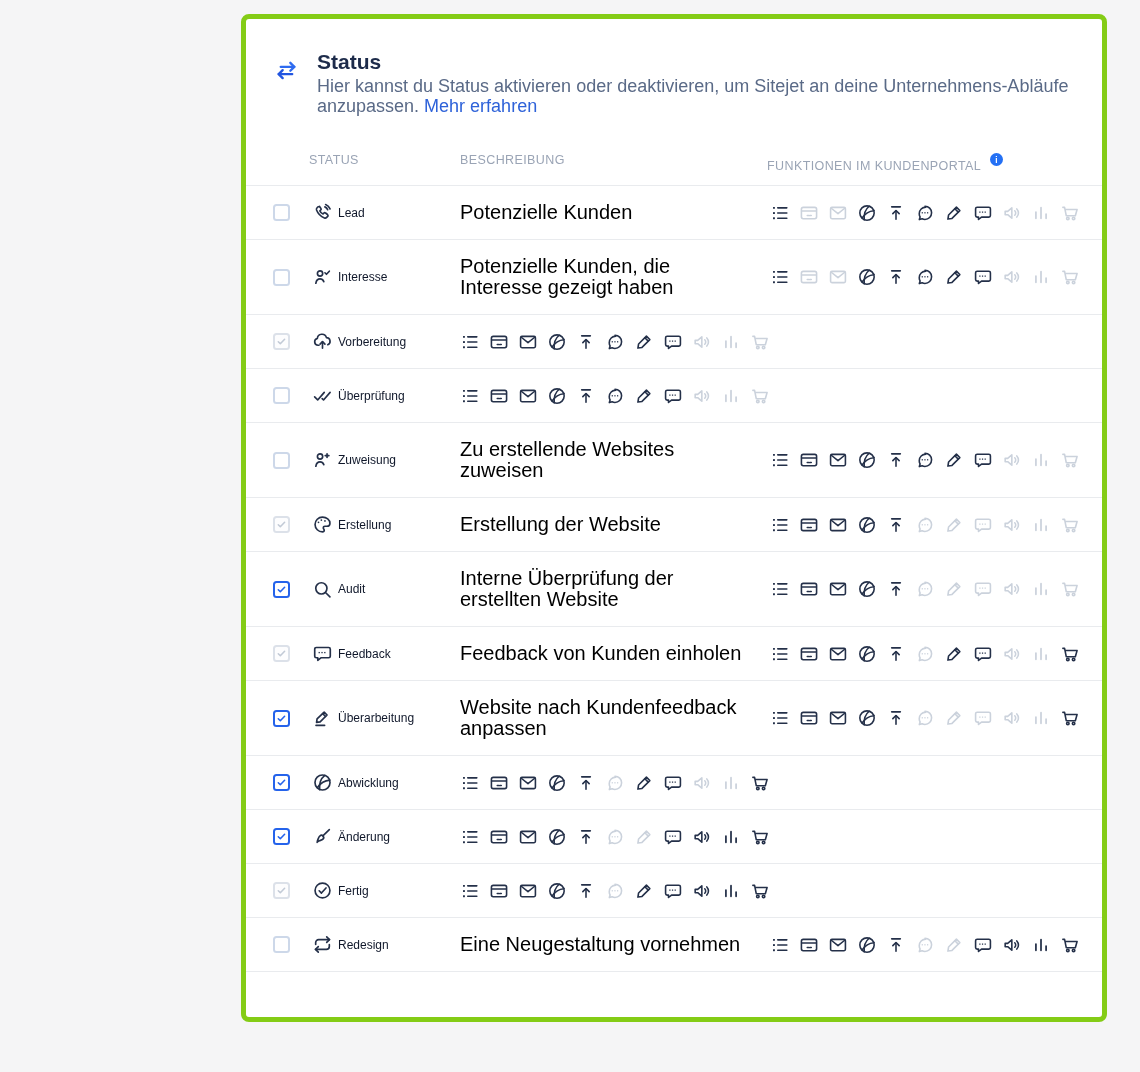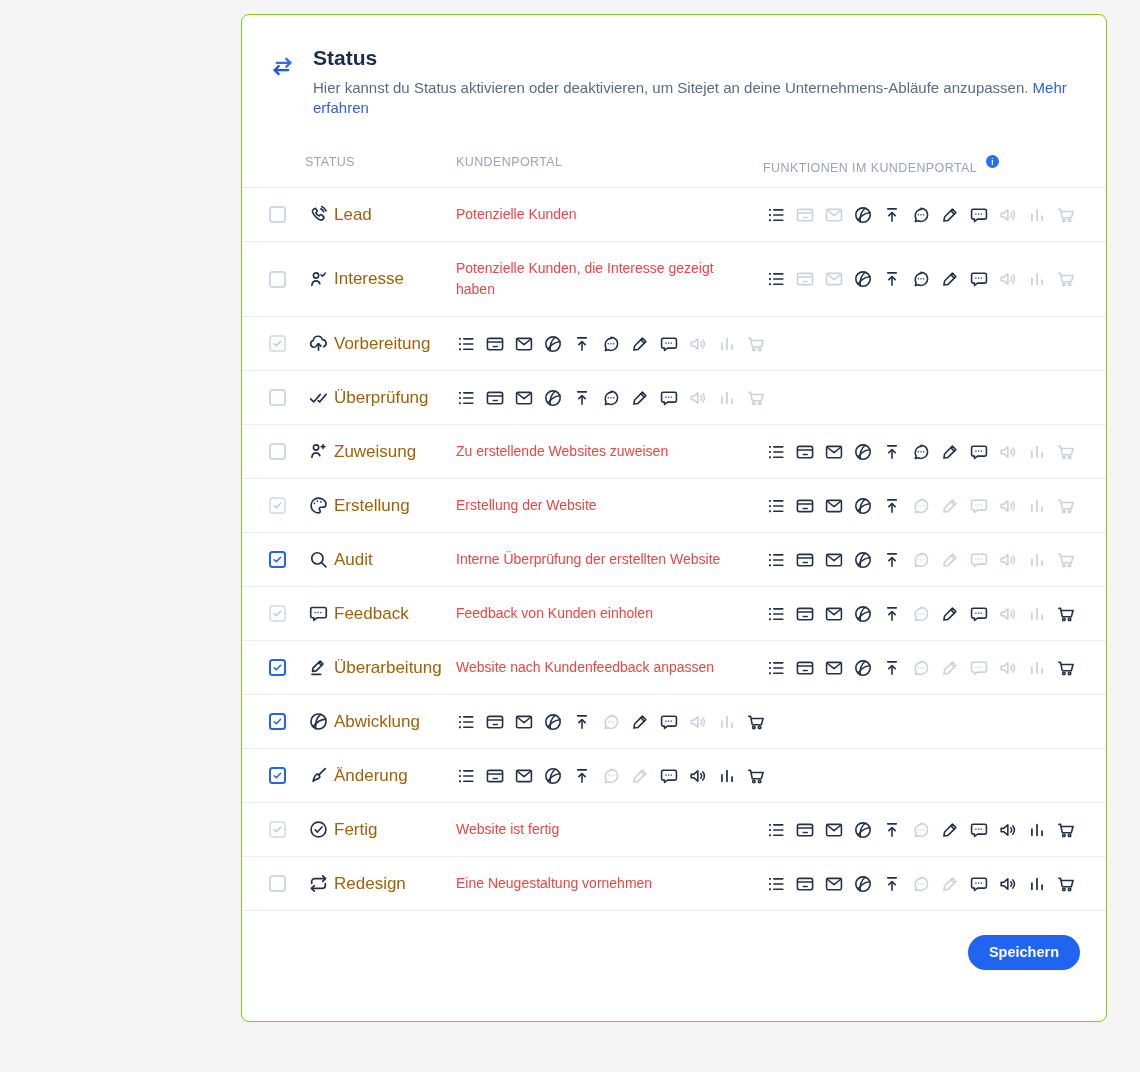--- a/index.html
+++ b/index.html
@@ -4,29 +4,29 @@
 <style>
   html,body{margin:0;padding:0}
   body{
     width:1140px;height:1072px;position:relative;overflow:hidden;
     background:#f5f5f6;
     font-family:"Liberation Sans",sans-serif;
     -webkit-font-smoothing:antialiased;
   }
   .card{
     position:absolute;left:241px;top:14px;width:866px;height:1008px;
-    background:#ffffff;border:1px solid #84cc16;border-radius:8px;
+    background:#ffffff;border:5px solid #84cc16;border-radius:8px;
     box-sizing:border-box;padding:0;
   }
   
   .card-header{display:flex;gap:17px;padding:30px 26px 0 27px;}
   .hicon{width:27px;height:27px;margin-top:9px;flex:0 0 27px;}
   .hicon svg{width:100%;height:100%;display:block}
   .title{font-size:21px;font-weight:bold;color:#1d2b4a;line-height:26px;}
-  .subtitle{font-size:15px;color:#5a6a87;margin-top:7px;line-height:20px;}
+  .subtitle{font-size:18px;color:#5a6a87;margin-top:1px;line-height:20px;}
   .link{color:#2e62d9;cursor:pointer;}
   
   .thead{
     position:relative;height:17px;margin-top:37px;padding-bottom:15px;
     border-bottom:1px solid #e9ebee;
   }
   .th{
     position:absolute;top:0;font-size:12.5px;color:#9aa4b5;
     letter-spacing:.4px;white-space:nowrap;
   }
@@ -50,22 +50,22 @@
     width:17px;height:17px;box-sizing:border-box;border:2px solid #cdd8e9;
     border-radius:3.5px;display:flex;align-items:center;justify-content:center;
     cursor:pointer;background:#fff;
   }
   .cb svg{width:11px;height:11px;display:none}
   .cb.checked{border-color:#2563eb;color:#2563eb}
   .cb.checked svg{display:block}
   .cb.checked.disabled{border-color:#dce1e9;color:#c2cad6;background:#fdfdfe;cursor:default}
   .sicon{width:21px;height:21px;color:#243049}
   .sicon svg{width:100%;height:100%;display:block}
-  .slabel{font-size:17px;color:#a16207}
-  .sdesc{font-size:14px;color:#ef4444;line-height:21px;padding-right:18px}
+  .slabel{font-size:12px;color:#0f172a}
+  .sdesc{font-size:20px;color:#000000;line-height:21px;padding-right:18px}
   .fns{display:flex;gap:9px;align-items:center}
   .fn{width:20px;height:20px;color:#243049;cursor:pointer}
   .fn svg{width:100%;height:100%;display:block}
   .fn.off{color:#cbd2dc}
   
   .footer{display:flex;justify-content:flex-end;padding:24px 26px 0 27px}
   .save-btn{
     background:#2064ef;color:#fff;font-weight:bold;font-size:14.5px;
     font-family:inherit;border:none;border-radius:18px;padding:9px 21px;
     cursor:pointer;line-height:17px;
@@ -90,21 +90,21 @@
         </svg>
       </span>
     <div>
       <div class="title">Status</div>
       <div class="subtitle"><span>Hier kannst du Status aktivieren oder deaktivieren, um Sitejet an deine Unternehmens-Abläufe anzupassen.</span> <span class="link">Mehr erfahren</span></div>
     </div>
   </div>
 
   <div class="thead">
     <div class="th th-status">STATUS</div>
-    <div class="th th-desc">KUNDENPORTAL</div>
+    <div class="th th-desc">BESCHREIBUNG</div>
     <div class="th th-fn"><span>FUNKTIONEN IM KUNDENPORTAL</span><span class="info"><svg viewBox="0 0 14 14">
             <circle cx="7" cy="7" r="7" fill="#2470f4"></circle>
             <text x="7" y="10.3" text-anchor="middle" font-size="9" font-weight="bold" fill="#ffffff" font-family="Liberation Sans, sans-serif">i</text>
           </svg></span></div>
   </div>
 
   <div>
       <div class="trow">
         <div class="cbcol">
           <span class="cb"></span>
@@ -1240,21 +1240,20 @@
             </svg>
           </span>
         </div>
         <span class="sicon">
           <svg viewBox="0 0 24 24" fill="none" stroke="currentColor" stroke-width="1.9" stroke-linecap="round" stroke-linejoin="round">
             <circle cx="12" cy="12" r="8.5"></circle>
             <path d="M8.2 12.3l2.6 2.6 5.2-5.8"></path>
           </svg>
         </span>
         <span class="slabel">Fertig</span>
-        <div class="sdesc">Website ist fertig</div>
         <div class="fns">
           <span class="fn">
             <svg viewBox="0 0 24 24" fill="none" stroke="currentColor" stroke-width="1.9" stroke-linecap="round" stroke-linejoin="round">
               <path d="M9.3 5.8h10.9M9.3 12h10.9M9.3 18.2h10.9"></path>
               <g fill="currentColor" stroke="none">
                 <rect x="3.6" y="4.7" width="2.3" height="2.3" rx="0.4"></rect>
                 <rect x="3.6" y="10.9" width="2.3" height="2.3" rx="0.4"></rect>
                 <rect x="3.6" y="17.1" width="2.3" height="2.3" rx="0.4"></rect>
               </g>
             </svg>
@@ -1431,17 +1430,14 @@
             <svg viewBox="0 0 24 24" fill="none" stroke="currentColor" stroke-width="1.9" stroke-linecap="round" stroke-linejoin="round">
               <path d="M3.4 5.2h2.1l2 10h10.9l2.1-7.4H6.3"></path>
               <circle cx="9.4" cy="18.6" r="1.5"></circle>
               <circle cx="16.3" cy="18.6" r="1.5"></circle>
             </svg>
           </span>
         </div>
       </div>
     </div>
 
-  <div class="footer">
-    <button class="save-btn">Speichern</button>
-  </div>
 
 </div>
 
 </body></html>

